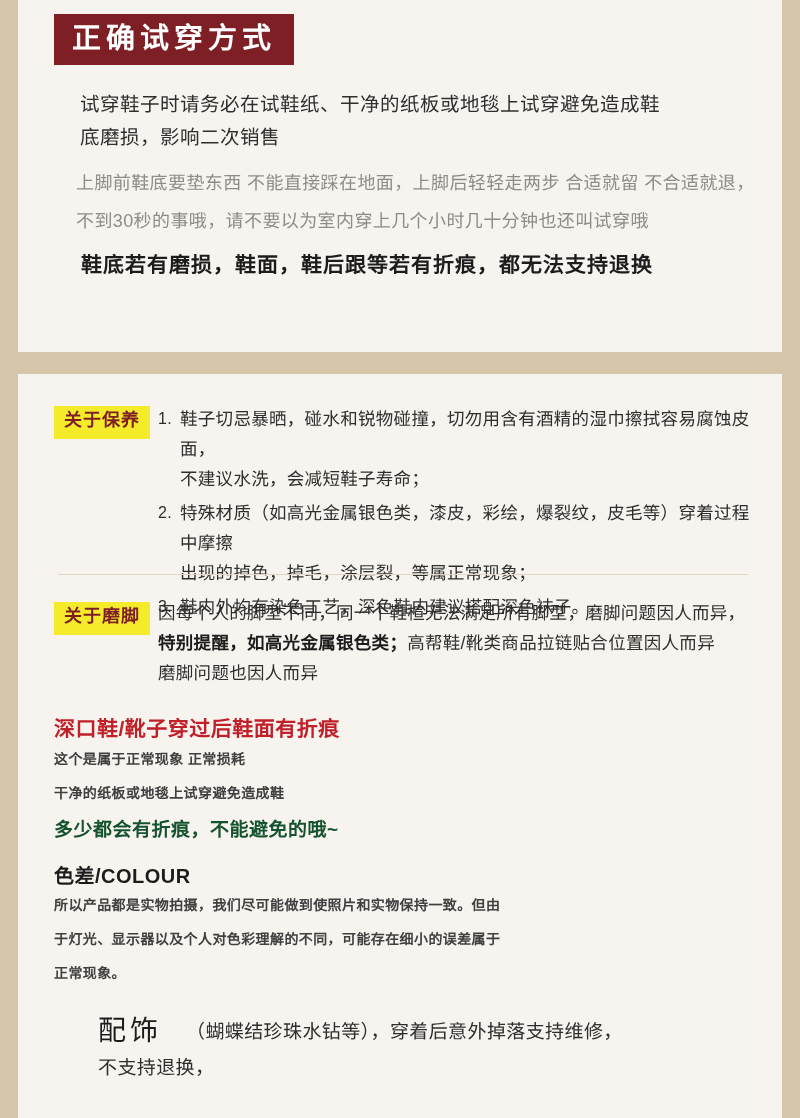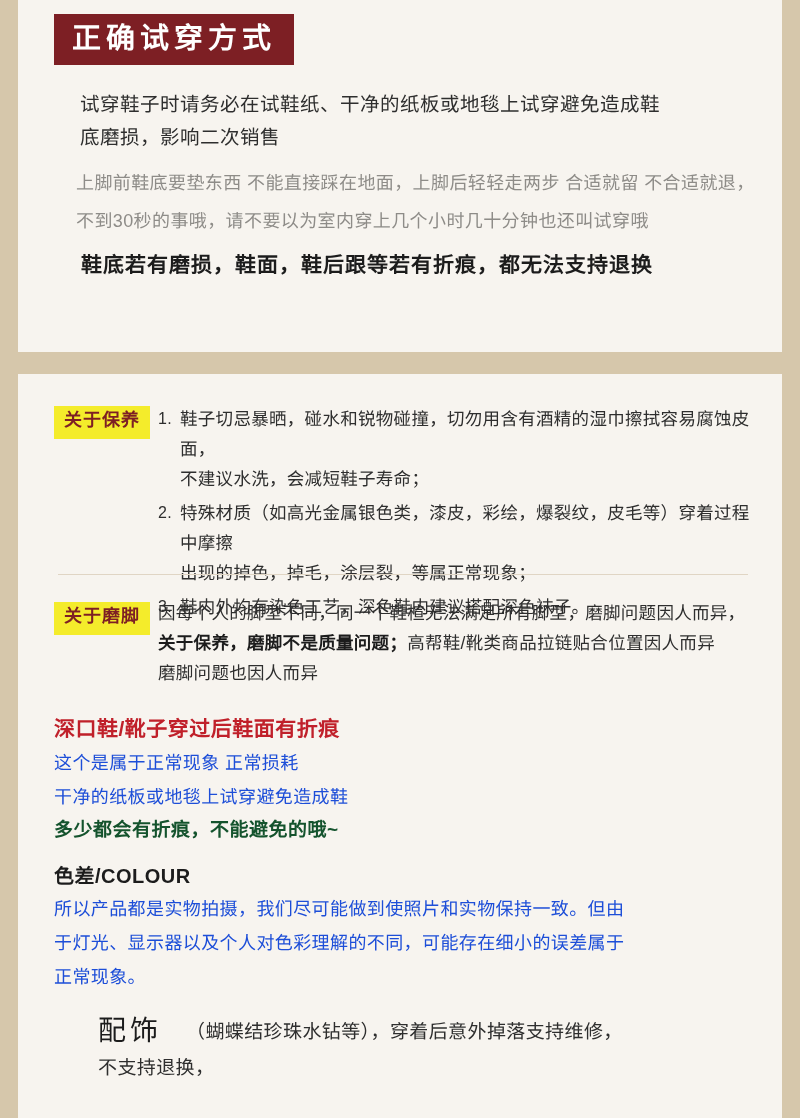--- a/index.html
+++ b/index.html
@@ -163,24 +163,25 @@
     left: 36px;
     top: 338px;
     font-size: 21px;
     font-weight: bold;
     color: #c0202a;
     letter-spacing: 0.5px;
     white-space: nowrap;
   }
   .plain {
     position: absolute;
-    font-size: 18px;
-    color: #1d4ed8;
+    font-size: 14px;
+    color: #404040;
     letter-spacing: 0.4px;
     white-space: nowrap;
+    font-weight: bold;
   }
   .p1 { left: 36px; top: 374px; }
   .p2 { left: 36px; top: 408px; }
   .red-sub {
     position: absolute;
     left: 36px;
     top: 440px;
     font-size: 19px;
     font-weight: bold;
     color: #14532d;
@@ -268,21 +269,21 @@
       </div>
     </div>
 
     <div class="divider"></div>
 
     <div class="tag tag-rub">关于磨脚</div>
 
     <div class="rub-block">
       <div>因每个人的脚型不同，同一个鞋楦无法满足所有脚型，磨脚问题因人而异，</div>
       <div>
-        <span class="strong">关于保养，磨脚不是质量问题；</span><span>高帮鞋/靴类商品拉链贴合位置因人而异</span>
+        <span class="strong">特别提醒，如高光金属银色类；</span><span>高帮鞋/靴类商品拉链贴合位置因人而异</span>
       </div>
       <div>磨脚问题也因人而异</div>
     </div>
 
     <div class="red-head">深口鞋/靴子穿过后鞋面有折痕</div>
     <div class="plain p1">这个是属于正常现象 正常损耗</div>
     <div class="plain p2">干净的纸板或地毯上试穿避免造成鞋</div>
     <div class="red-sub">多少都会有折痕，不能避免的哦~</div>
 
     <div class="colour-head">色差/COLOUR</div>

